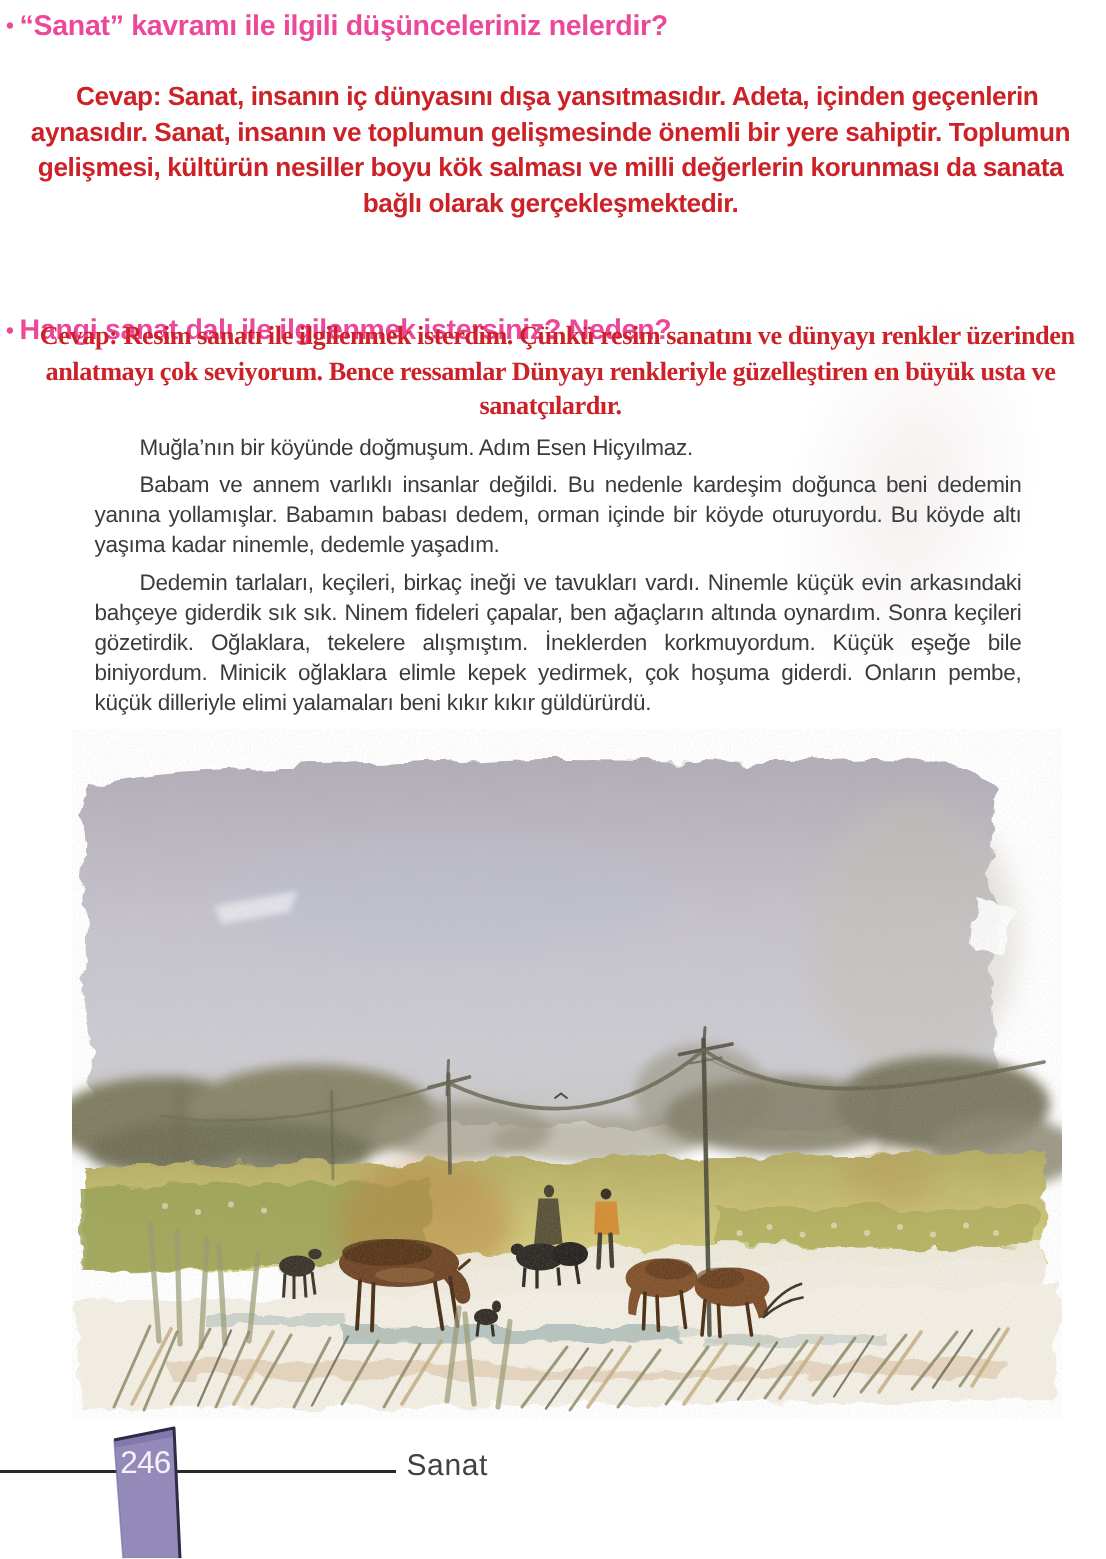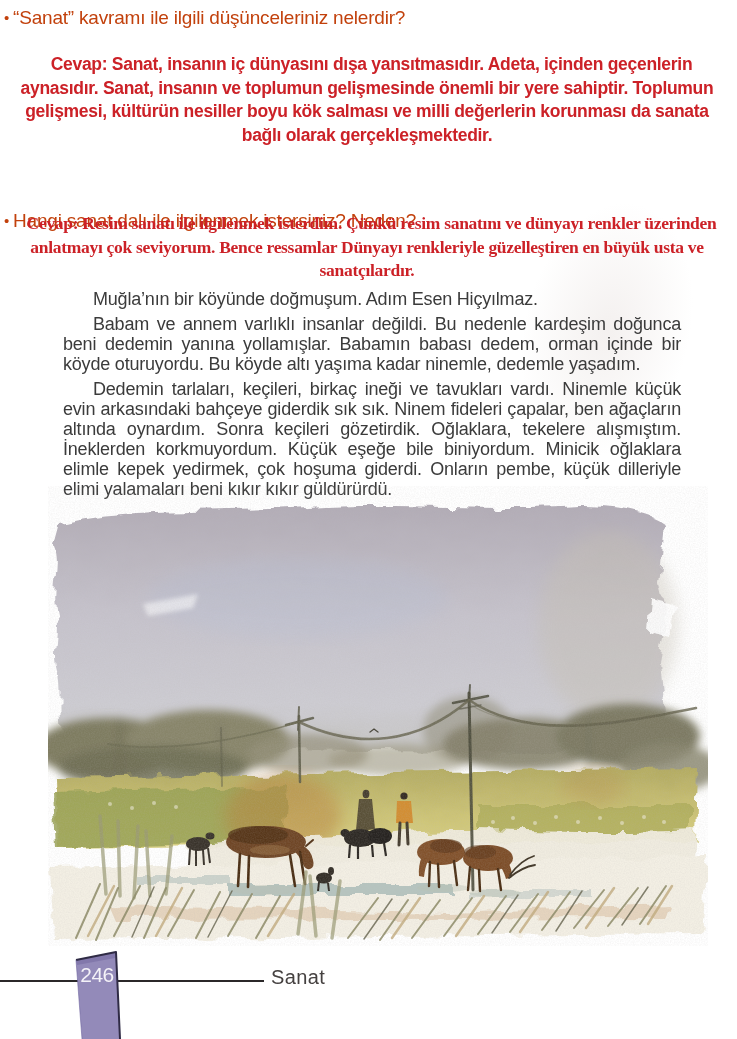--- a/index.html
+++ b/index.html
@@ -1,28 +1,28 @@
 <!DOCTYPE html>
 <html><head>
 <meta charset="utf-8">
 <style>
   html,body{margin:0;padding:0;background:#ffffff;}
   body{width:737px;height:1039px;position:relative;overflow:hidden;
        font-family:"Liberation Sans",sans-serif;-webkit-font-smoothing:antialiased;}
   .abs{position:absolute;}
-  .question{left:4px;width:724px;font-size:19px;font-weight:400;color:#c2410c;
+  .question{left:4px;width:724px;font-size:19px;font-weight:700;color:#ec4899;
             letter-spacing:-0.2px;line-height:24px;}
   .question .bullet{font-size:15px;vertical-align:1px;margin-right:4px;}
   .answer{left:4px;width:726px;font-size:17.5px;font-weight:600;color:#cc2127;
           letter-spacing:-0.3px;line-height:23.5px;text-indent:9px;text-align:center;}
   #answer-1{top:53px;}
   #question-1{top:6px;}
   #question-2{top:172px;margin-top:37px;}
   #answer-2{top:212px;font-family:Liberation Serif, serif;}
-  #passage{left:63px;top:289px;width:618px;color:#3b3b3b;font-size:18px;
+  #passage{left:63px;top:289px;width:618px;color:#3b3b3b;font-size:15px;
            line-height:20px;letter-spacing:-0.2px;}
   #passage p{margin:0 0 5px 0;text-indent:30px;text-align:justify;}
   #watermark{left:492px;top:150px;width:230px;height:360px;border-radius:50%;
              background:radial-gradient(closest-side,rgba(214,202,198,0.28),rgba(214,202,198,0) 72%);
              transform:rotate(14deg);}
   #painting{left:48px;top:486px;width:660px;height:460px;}
   #footer-line{left:0;top:980px;width:264px;height:2px;background:#2b2829;}
   #page-tab{left:70px;top:949px;width:54px;height:90px;}
   #footer-label{left:271px;top:966px;font-size:20px;color:#454140;letter-spacing:0.4px;}
 </style>

